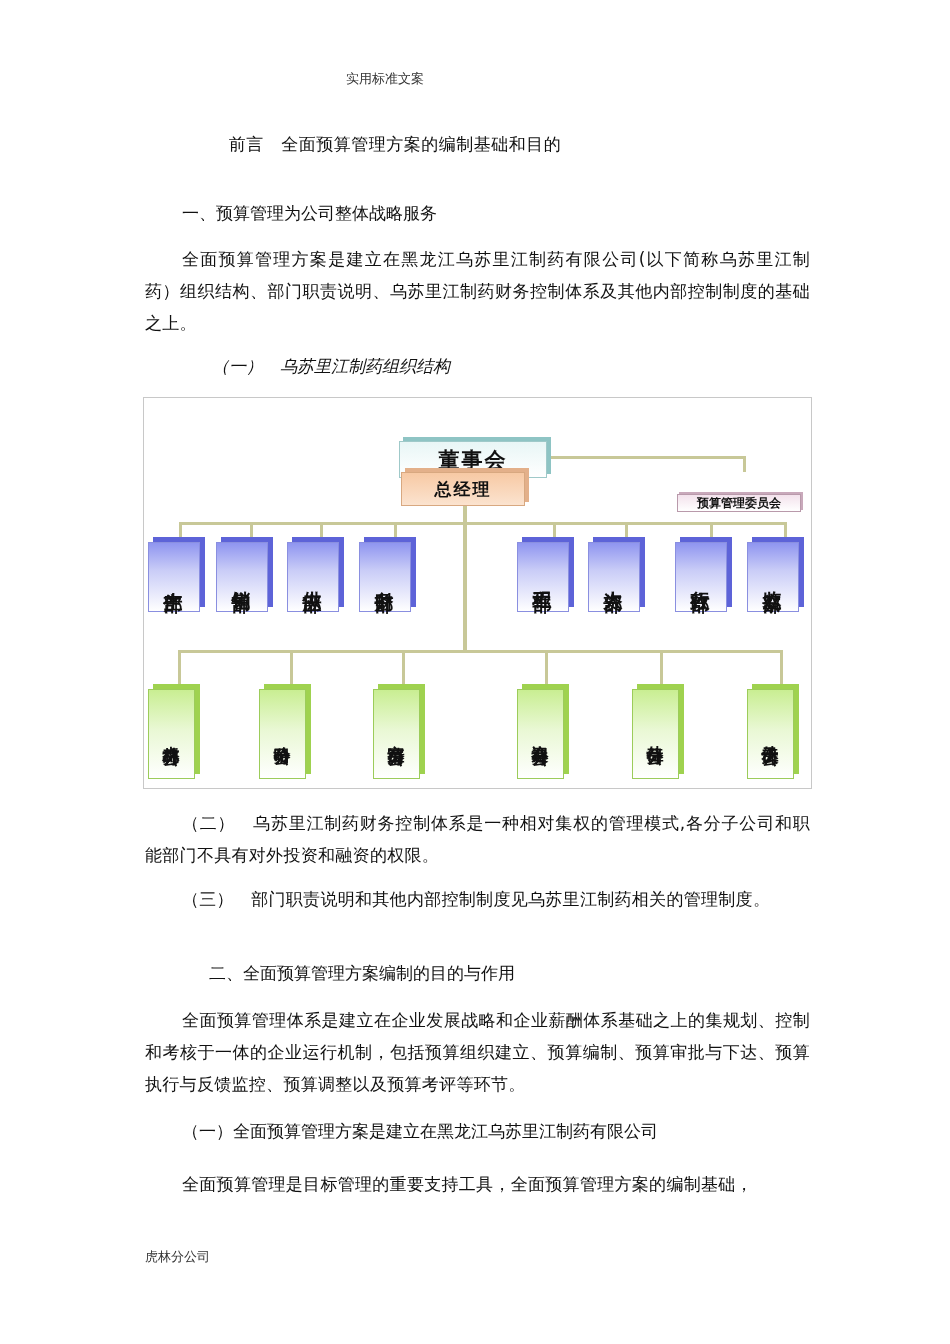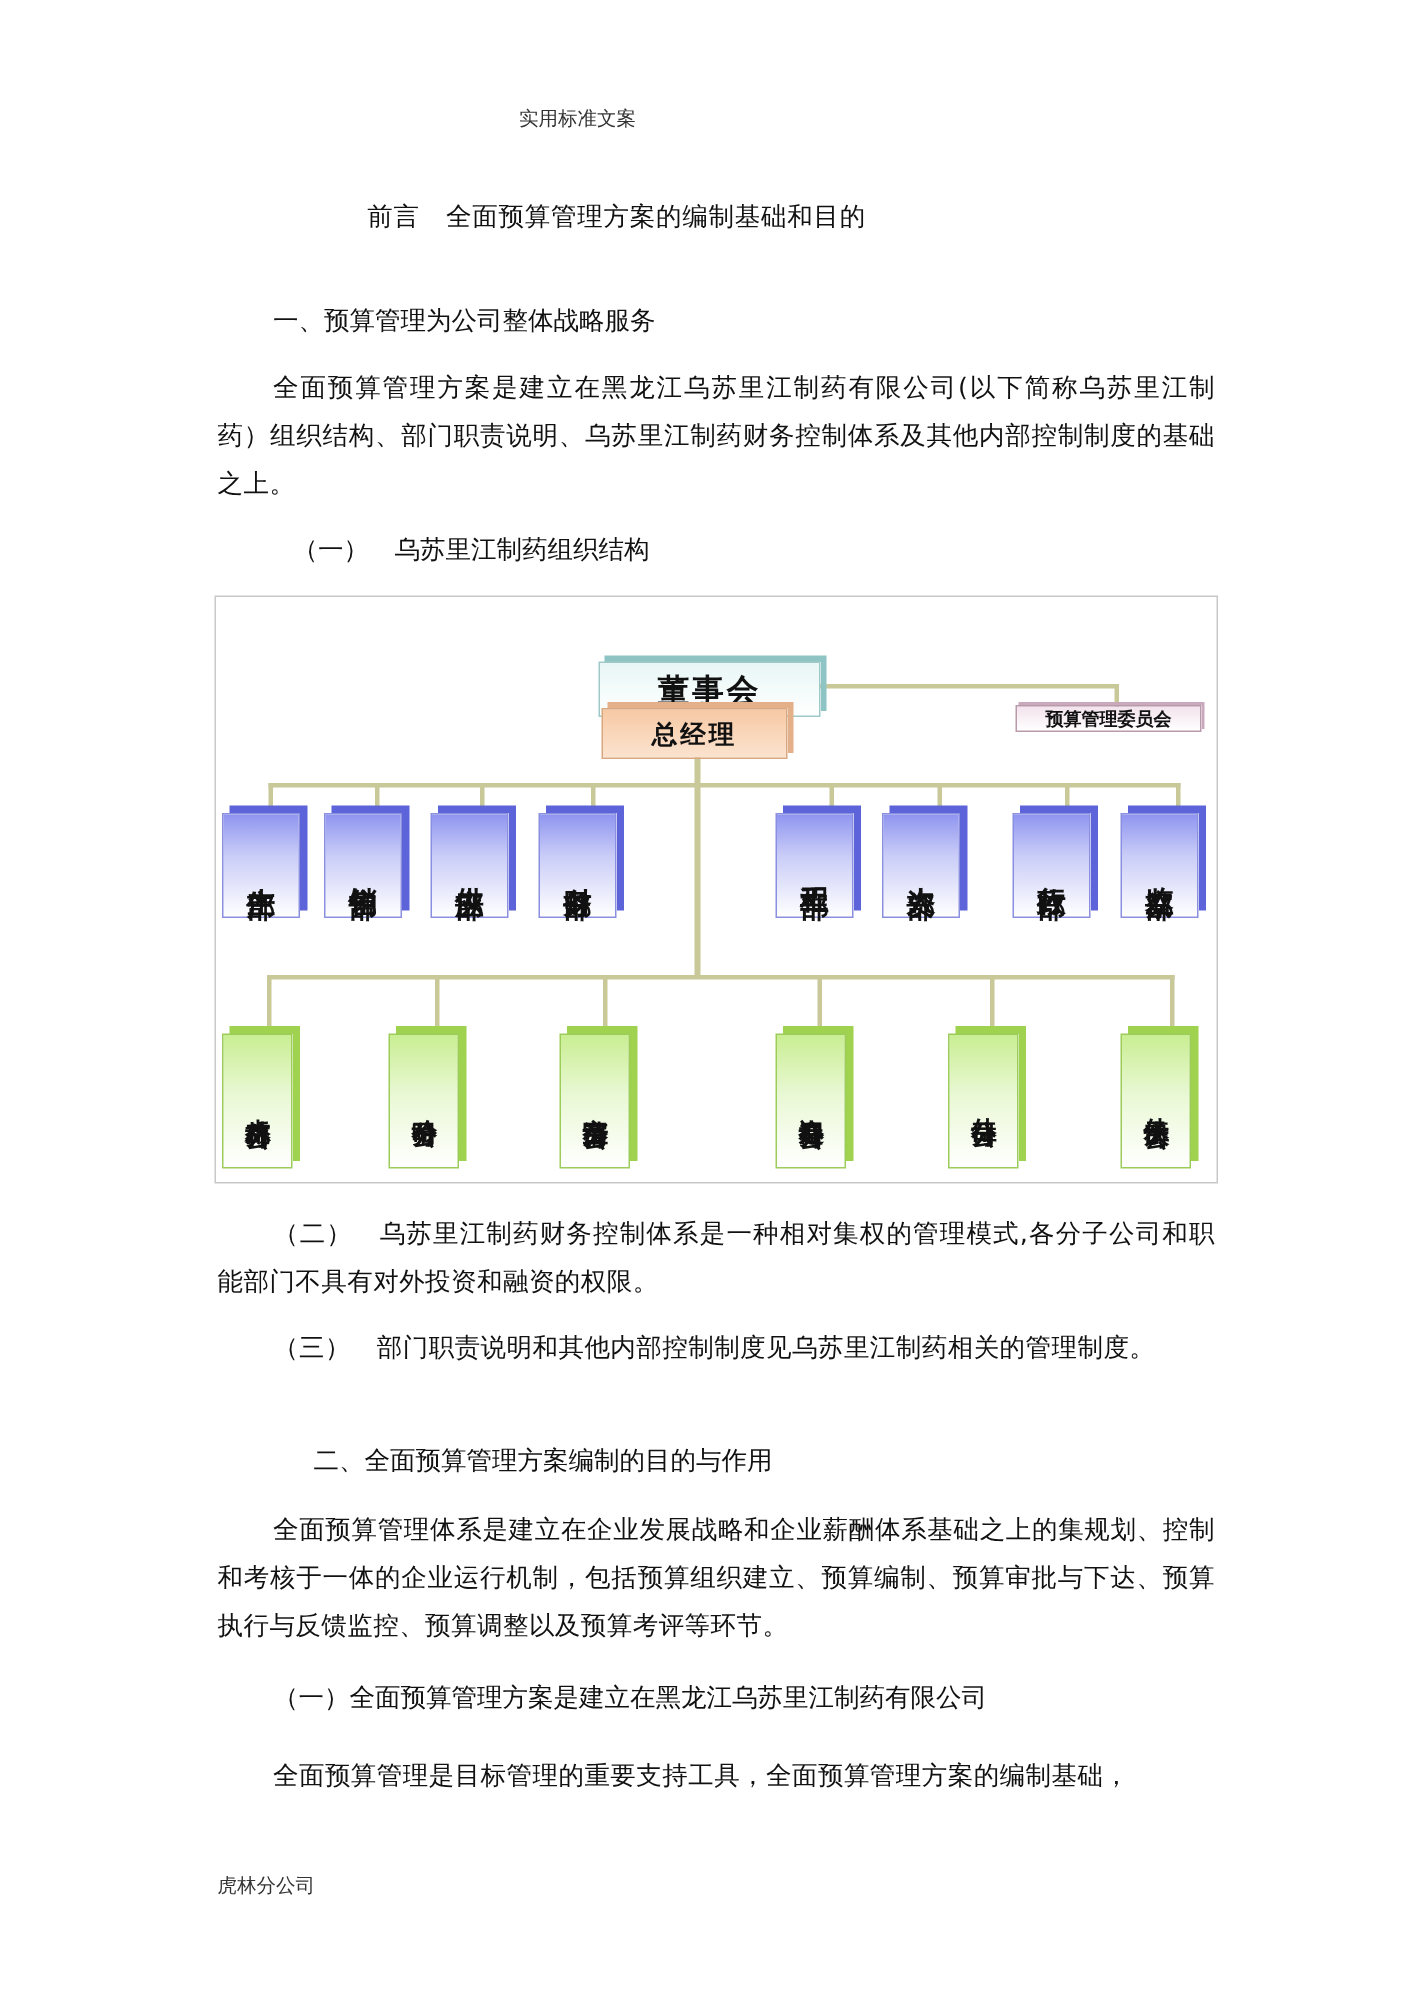--- a/index.html
+++ b/index.html
@@ -1,52 +1,52 @@
 <!DOCTYPE html>
 <html><head>
 <meta charset="utf-8">
 <style>
   html, body { margin:0; padding:0; background:#ffffff; }
   body { width:950px; height:1344px; position:relative; overflow:hidden;
          font-family:"DejaVu Sans","Liberation Sans",sans-serif; color:#111; }
   .abs { position:absolute; }
   .header { left:0; width:770px; top:70px; text-align:center; font-size:13px; color:#333;
             font-family:"DejaVu Serif","Liberation Serif",serif; }
-  .title { left:18px; width:786px; top:133px; text-align:center; font-size:17px; letter-spacing:0.5px; }
+  .title { left:2px; width:786px; top:133px; text-align:center; font-size:17px; letter-spacing:0.5px; }
   .h1 { left:182px; font-size:17px; }
   .para { left:145px; width:665px; font-size:17px; line-height:32px; text-indent:37px; letter-spacing:0.3px; text-align:justify; }
   .sub { font-size:17px; }
   .footer { left:145px; top:1248px; font-size:13px; color:#333;
             font-family:"DejaVu Serif","Liberation Serif",serif; }
 
   
   .chart { left:143px; top:397px; width:667px; height:390px; border:1px solid #c8c8c8; background:#fff; }
   .line { position:absolute; background:#c8c898; }
   .box { position:absolute; box-sizing:border-box; display:flex; align-items:center; justify-content:center;
          font-family:"DejaVu Serif","Liberation Serif",serif; font-weight:bold; color:#111; }
   .board { background:linear-gradient(#e8f6f6,#ffffff); border:1px solid #9fc9c9;
            box-shadow:4px -4px 0 #8ec4c4; font-size:21px; letter-spacing:2px; }
   .gm { background:linear-gradient(#f7c9a4,#fbe3cf); border:1px solid #d8a880;
         box-shadow:4px -4px 0 #e3b08a; font-size:17px; letter-spacing:2px; }
   .cmte { background:linear-gradient(#f3e2ec,#ffffff); border:1px solid #b99aab;
-          box-shadow:2px -2px 0 #c9a9bb; font-size:12px; }
+          box-shadow:2px -2px 0 #c9a9bb; font-size:12px;margin-top:24px; }
   .dept { background:linear-gradient(#8f95f0 0%,#c9ccf7 40%,#ffffff 100%); border:1px solid #8a8fe0;
           box-shadow:5px -5px 0 #5d63d8; writing-mode:vertical-rl; font-size:19px; line-height:22px; letter-spacing:1px; }
   .sub-co { background:linear-gradient(#c9ee92 0%,#e9f8d4 45%,#ffffff 100%); border:1px solid #9ccc5a;
             box-shadow:5px -5px 0 #9fd24f; writing-mode:vertical-rl; font-size:17px; line-height:20px; letter-spacing:1px; }
 </style>
 </head>
 <body>
 
 <div class="abs header">实用标准文案</div>
 <div class="abs title">前言　全面预算管理方案的编制基础和目的</div>
 
 <div class="abs h1" style="top:202px;">一、预算管理为公司整体战略服务</div>
 <div class="abs para" style="top:243px;">全面预算管理方案是建立在黑龙江乌苏里江制药有限公司(以下简称乌苏里江制药）组织结构、部门职责说明、乌苏里江制药财务控制体系及其他内部控制制度的基础之上。</div>
-<div class="abs sub" style="left:195px; top:355px;">（一）　乌苏里江制药组织结构</div>
+<div class="abs sub" style="left:212px; top:355px;font-style:italic;">（一）　乌苏里江制药组织结构</div>
 
 <div class="abs chart">
 
   <div class="line" style="left:319px; top:42px; width:4px; height:212px;"></div>
   <div class="line" style="left:321px; top:58px; width:280px; height:3px;"></div>
   <div class="line" style="left:599px; top:58px; width:3px; height:16px;"></div>
   <div class="line" style="left:35px; top:124px; width:608px; height:3px;"></div>
   <div class="line" style="left:34px; top:252px; width:3px; height:34px;"></div>
   <div class="line" style="left:34px; top:252px; width:605px; height:3px;"></div>
 

